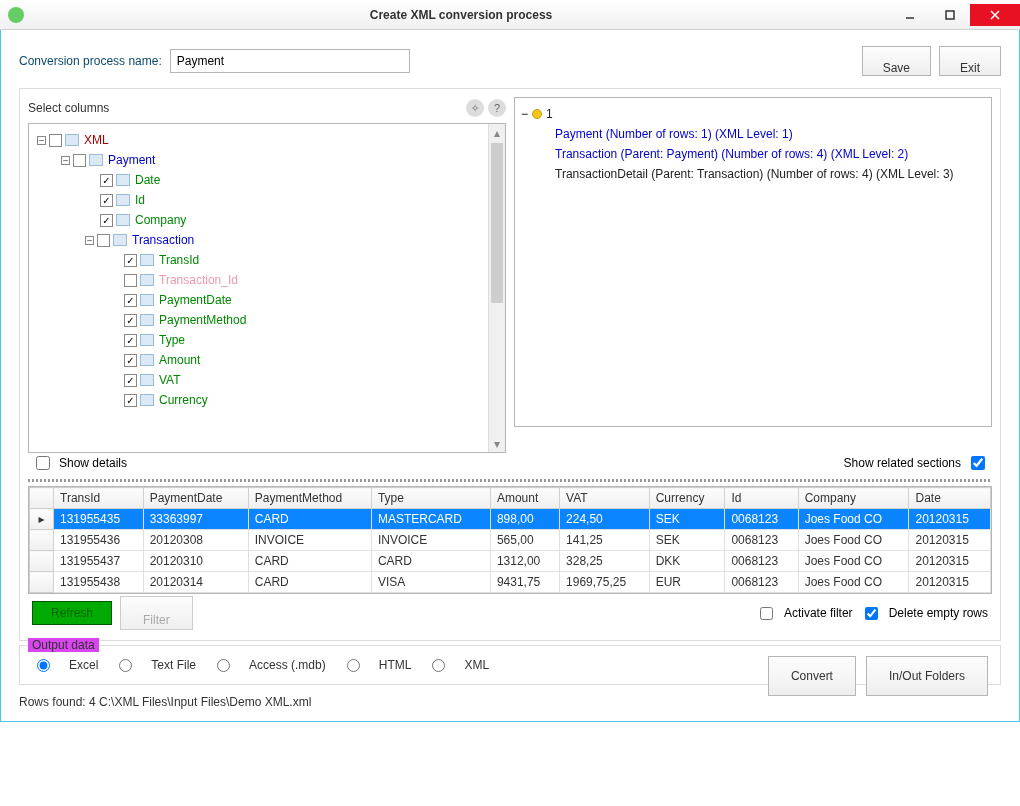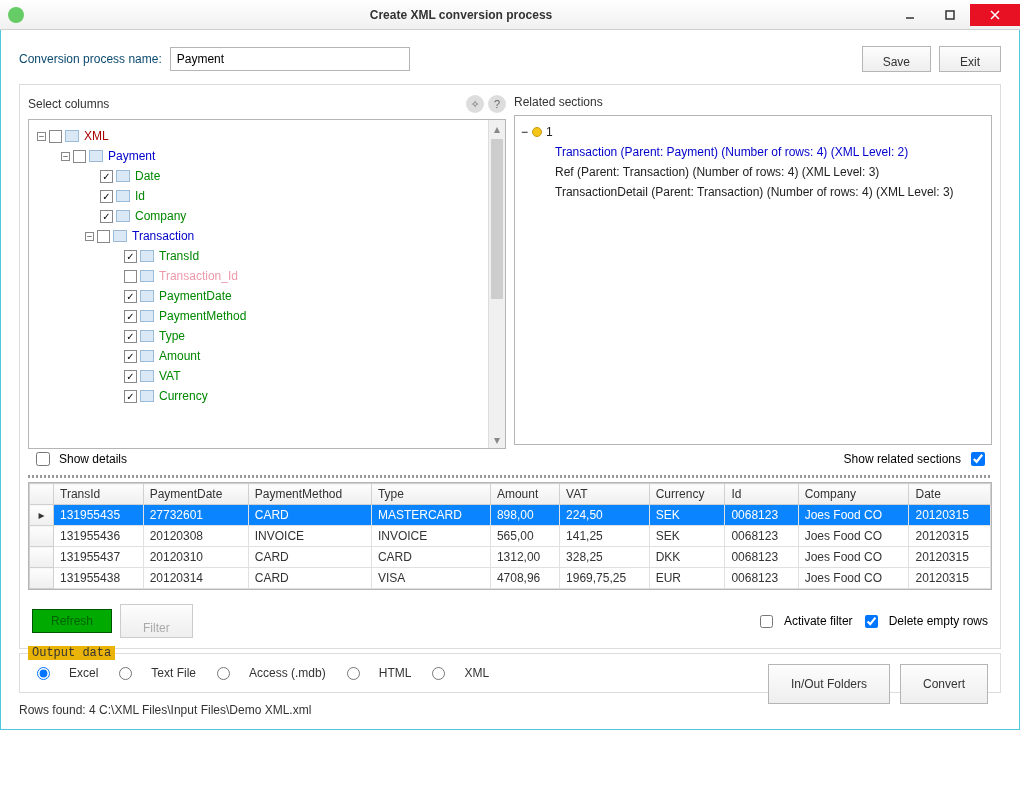--- a/index.html
+++ b/index.html
@@ -9,21 +9,21 @@
 .titlebar .title { flex: 1; text-align: center; color: #333; font-weight: bold; }
 .titlebar .winbtns { display: flex; }
 .titlebar .winbtn { width: 40px; height: 22px; display: flex; align-items: center; justify-content: center; color: #333; font-size: 14px; }
 .titlebar .winbtn.close { background: #e81123; color: #fff; width: 50px; }
 .titlebar .winbtn.close svg path { stroke: #fff; }
 .outer { border: 1px solid #4fc8df; border-top: none; padding: 8px 0; }
 .toprow { display: flex; align-items: center; padding: 8px 18px; gap: 8px; }
 .toprow label { color: #0c4a6e; }
 .toprow input { width: 240px; height: 24px; border: 1px solid #b5b5b5; padding: 2px 6px; background:#fff; }
 .toprow .spacer { flex: 1; }
-.btn { background: linear-gradient(#fdfdfd,#eee); border: 1px solid #b5b5b5; height: 26px; padding: 8px 20px; color:#333; }
+.btn { background: linear-gradient(#fdfdfd,#eee); border: 1px solid #b5b5b5; height: 26px; padding: 14px 20px; color:#333; }
 .group { border: 1px solid #dcdcdc; margin: 4px 18px; padding: 8px; }
 .columns { display: flex; gap: 8px; }
 .colpanel, .relpanel { flex: 1; }
 .panelheader { display: flex; align-items: center; gap: 6px; padding: 2px 0 6px 0; color:#333;}
 .panelheader .icons { margin-left: auto; display:flex; gap:4px; }
 .panelheader .icons span { width:18px; height:18px; border-radius:50%; background:#ddd; display:inline-flex; align-items:center; justify-content:center; color:#666; font-size:11px;}
 .treebox { border: 1px solid #b5b5b5; height: 330px; background:#fff; position:relative; overflow:hidden;}
 .treebox .scrollbar { position:absolute; right:0; top:0; width:17px; height:100%; background:#f0f0f0; border-left:1px solid #ddd; display:flex; flex-direction:column;}
 .treebox .scrollbar .arr { height:17px; display:flex; align-items:center; justify-content:center; color:#888;}
 .treebox .scrollbar .thumb { flex:0 0 160px; background:#cdcdcd; margin:2px; border-radius:1px;}
@@ -44,26 +44,26 @@
 .checkrow .spacer { flex:1; }
 .checkrow input[type=checkbox] { width:14px; height:14px;}
 .divider { height:3px; background: repeating-linear-gradient(90deg,#999 0 2px, transparent 2px 4px); margin:6px 0 4px 0;}
 .datagrid { border:1px solid #b5b5b5; background:#fff; overflow:hidden;}
 table { border-collapse:collapse; width:100%; }
 th { background: linear-gradient(#fdfdfd,#efefef); border:1px solid #d0d0d0; text-align:left; padding:3px 6px; font-weight:normal; color:#333;}
 td { border:1px solid #e0e0e0; padding:3px 6px; color:#333; background:#fff;}
 tr.selected td { background:#0a84ff; color:#fff; }
 td.rowhdr, th.rowhdr { width:24px; background:linear-gradient(#fdfdfd,#efefef); border:1px solid #d0d0d0; text-align:center;}
 tr.selected td.rowhdr { background:linear-gradient(#fdfdfd,#efefef); color:#333;}
-.gridctrls { display:flex; align-items:center; gap:8px; margin-top:12px; padding: 2px 4px;}
+.gridctrls { display:flex; align-items:center; gap:8px; margin-top:0; padding: 2px 4px;}
 .gridctrls .spacer { flex:1; }
 .refreshbtn { background:#0a0; color:#006400; border:1px solid #050; padding:2px 18px; height:24px; font-weight:normal;}
 .filterbtn { background:linear-gradient(#fdfdfd,#eee); border:1px solid #ccc; color:#aaa; padding:16px 22px; height:24px;}
 .bottomgroup { border:1px solid #dcdcdc; margin:4px 18px; padding:10px 12px 12px 12px; position:relative;}
-.bottomgroup .legend { position:absolute; top:-8px; left:8px; background:#eab308; padding:0 4px; color:#333;font-family:Liberation Mono, monospace;}
+.bottomgroup .legend { position:absolute; top:-8px; left:8px; background:#d946ef; padding:0 4px; color:#333;}
 .radios { display:flex; align-items:center; gap:16px; }
 .radios label { display:flex; align-items:flex-end; gap:16px; color:#333;}
 .bottombtns { position:absolute; right:12px; top:10px; display:flex; gap:10px;}
 .bigbtn { background:linear-gradient(#fdfdfd,#eee); border:1px solid #b5b5b5; height:40px; padding:0 22px; color:#333;}
 .statusbar { padding:6px 18px 4px 18px; color:#333; }
 </style>
 </head>
 <body>
 
 <div class="titlebar">
@@ -199,36 +199,33 @@
           <div class="scrollbar">
               <div class="arr">▴</div>
               <div class="thumb"></div>
               <div class="track"></div>
               <div class="arr">▾</div>
             </div>
         </div>
       </div>
 
       <div class="relpanel">
-        <div class="panelheader">
-          <span>Related sections</span>
-        </div>
         <div class="relbox">
           <div class="relnode">
               <span class="twisty box">−</span>
               <span class="bullet"></span>
               <span class="black">1</span>
             </div>
           <div class="subnode">
               <span class="nodeicon"></span>
-              <span class="blue">Transaction (Parent: Payment) (Number of rows: 4) (XML Level: 2)</span>
+              <span class="blue">Payment (Number of rows: 1) (XML Level: 1)</span>
             </div>
           <div class="subnode">
               <span class="nodeicon"></span>
-              <span class="black">Ref (Parent: Transaction) (Number of rows: 4) (XML Level: 3)</span>
+              <span class="blue">Transaction (Parent: Payment) (Number of rows: 4) (XML Level: 2)</span>
             </div>
           <div class="subnode">
               <span class="nodeicon"></span>
               <span class="black">TransactionDetail (Parent: Transaction) (Number of rows: 4) (XML Level: 3)</span>
             </div>
         </div>
       </div>
     </div>
 
     <div class="checkrow">
@@ -255,21 +252,21 @@
               <th>Currency</th>
               <th>Id</th>
               <th>Company</th>
               <th>Date</th>
             </tr>
           </thead>
         <tbody id="gridbody">
             <tr class="selected">
               <td class="rowhdr">▸</td>
               <td>131955435</td>
-              <td>27732601</td>
+              <td>33363997</td>
               <td>CARD</td>
               <td>MASTERCARD</td>
               <td>898,00</td>
               <td>224,50</td>
               <td>SEK</td>
               <td>0068123</td>
               <td>Joes Food CO</td>
               <td>20120315</td>
             </tr>
             <tr>
@@ -297,21 +294,21 @@
               <td>0068123</td>
               <td>Joes Food CO</td>
               <td>20120315</td>
             </tr>
             <tr>
               <td class="rowhdr"></td>
               <td>131955438</td>
               <td>20120314</td>
               <td>CARD</td>
               <td>VISA</td>
-              <td>4708,96</td>
+              <td>9431,75</td>
               <td>1969,75,25</td>
               <td>EUR</td>
               <td>0068123</td>
               <td>Joes Food CO</td>
               <td>20120315</td>
             </tr>
           </tbody>
       </table>
     </div>
 
@@ -344,20 +341,20 @@
       <label>
           <input type="radio" name="out" style="">
           <span>HTML</span>
         </label>
       <label>
           <input type="radio" name="out" style="">
           <span>XML</span>
         </label>
     </div>
     <div class="bottombtns">
+      <button class="bigbtn">Convert</button>
       <button class="bigbtn">In/Out Folders</button>
-      <button class="bigbtn">Convert</button>
     </div>
   </div>
 
   <div class="statusbar">Rows found: 4   C:\XML Files\Input Files\Demo XML.xml</div>
 
 </div>
 
 </body></html>

